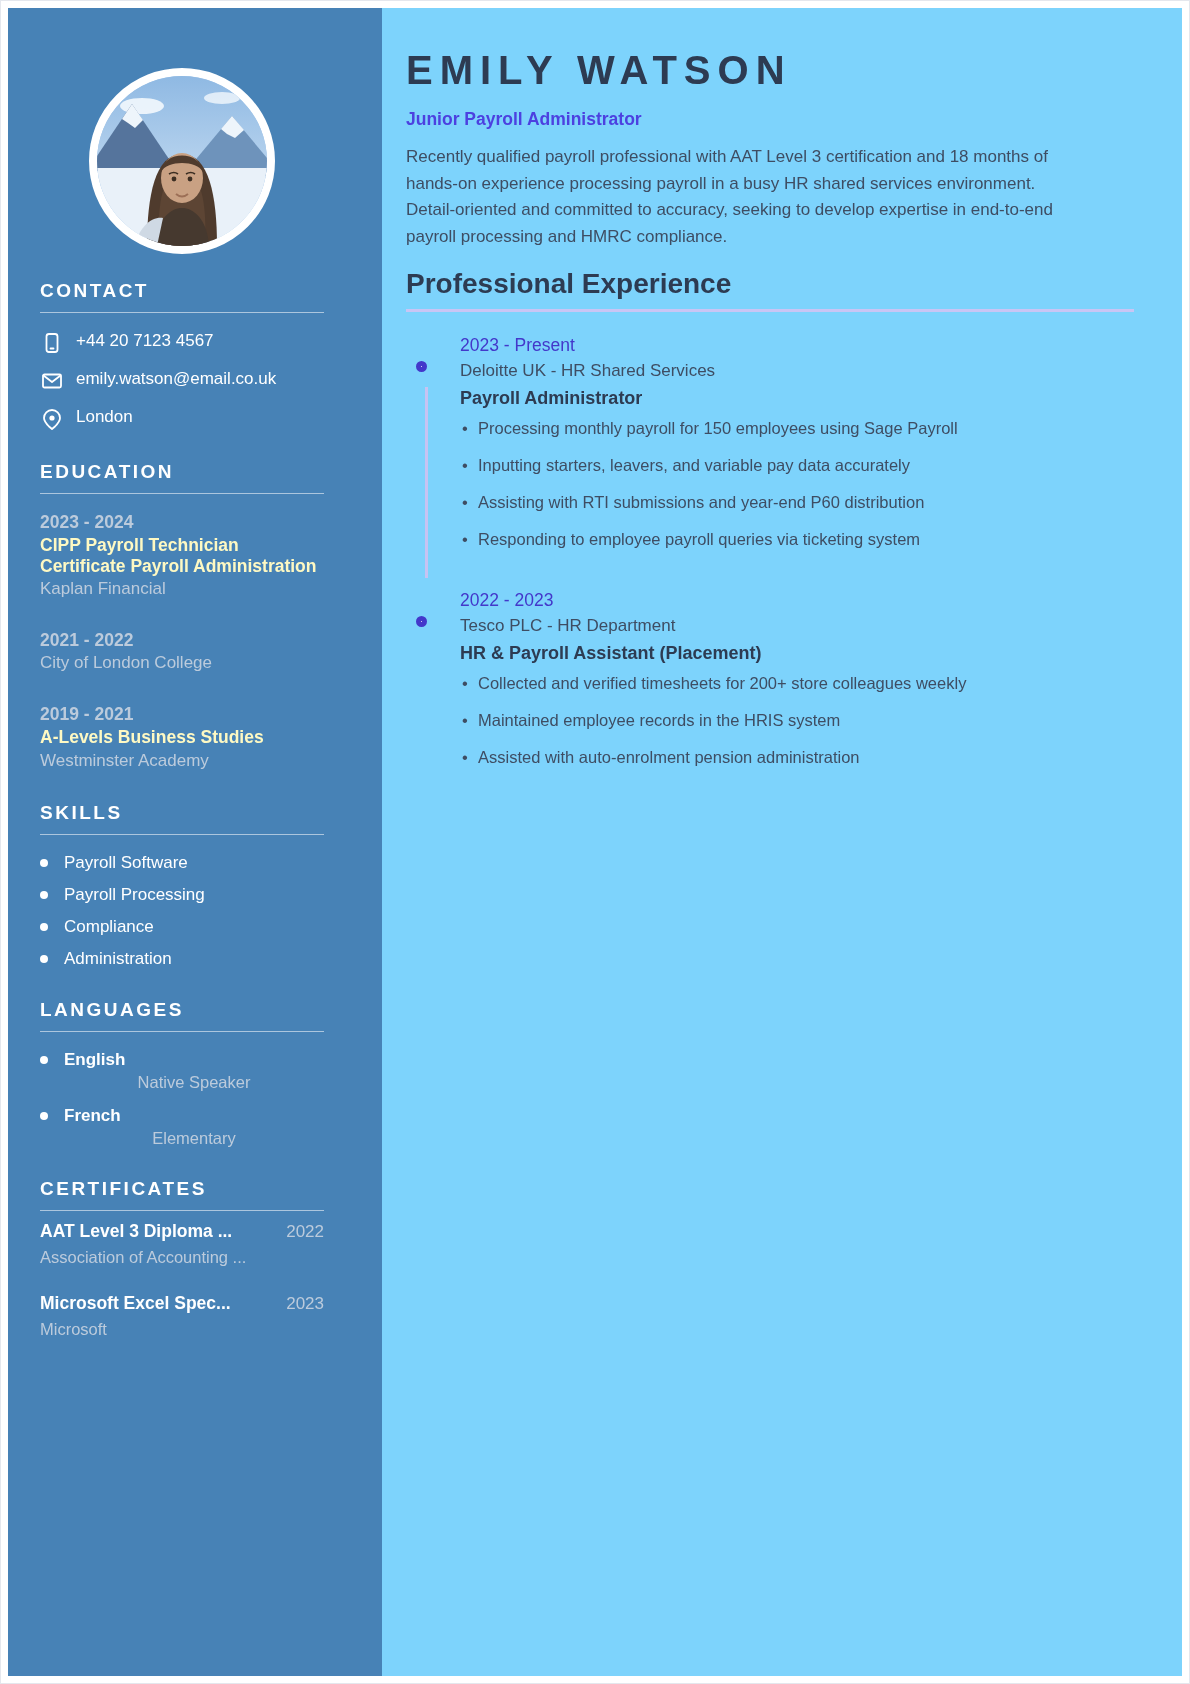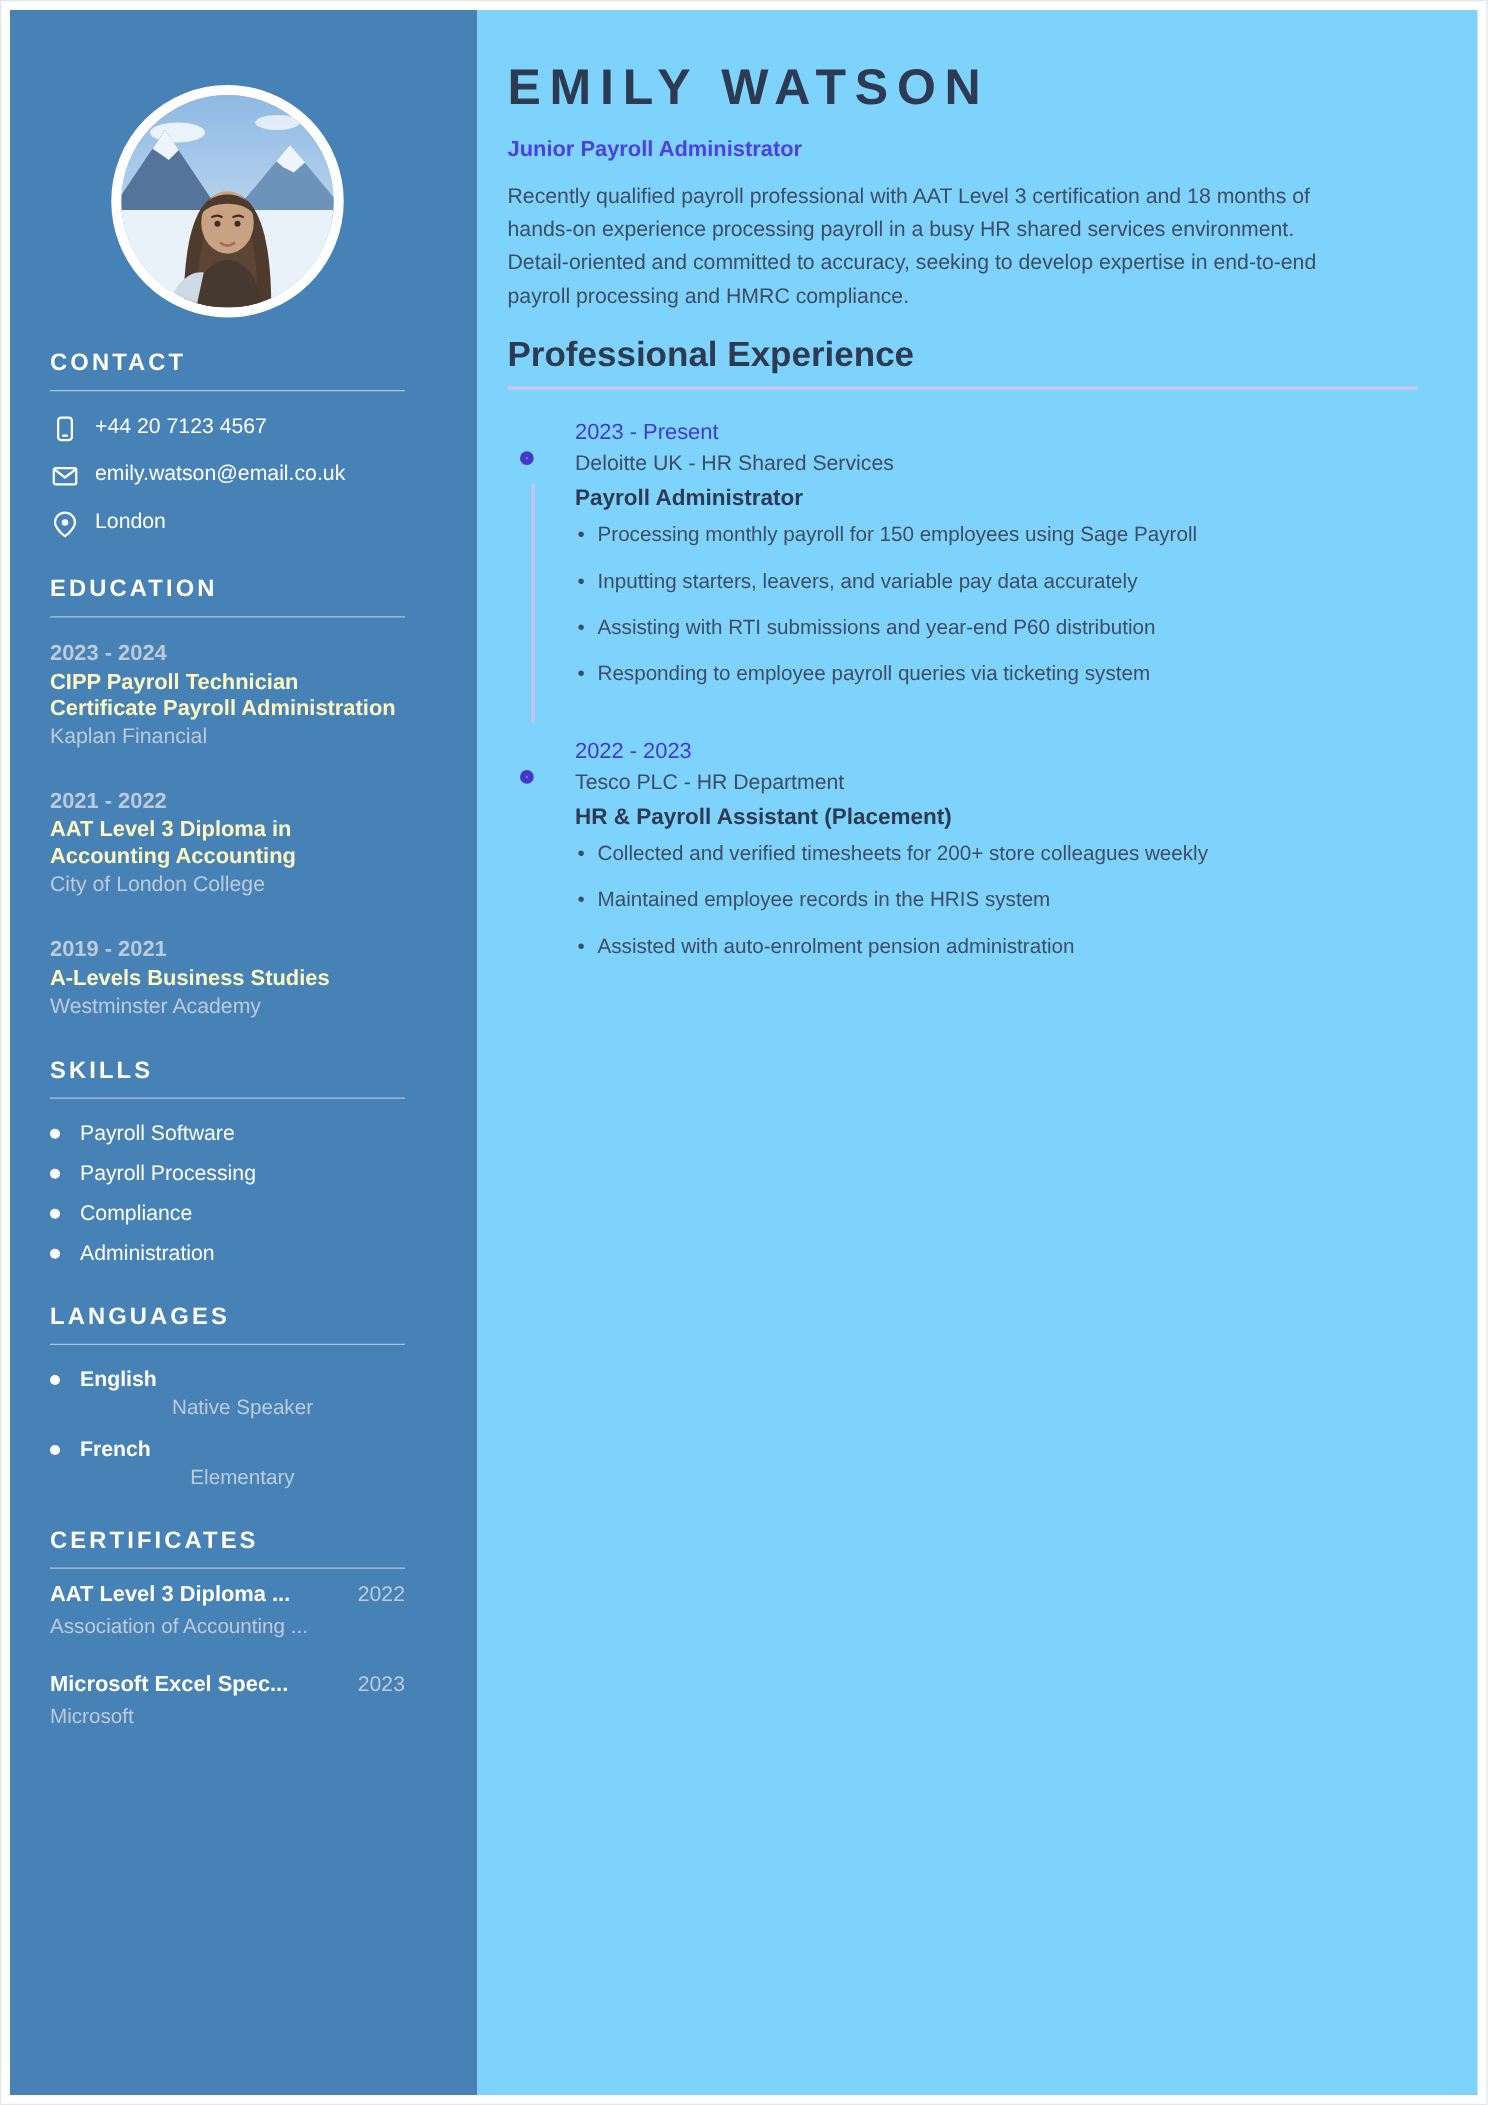--- a/index.html
+++ b/index.html
@@ -224,21 +224,20 @@
       <h2 class="side-heading">EDUCATION</h2>
       <div class="side-rule"></div>
 
       <div class="edu-item">
         <div class="edu-dates">2023 - 2024</div>
         <div class="edu-title">CIPP Payroll Technician Certificate Payroll Administration</div>
         <div class="edu-inst">Kaplan Financial</div>
       </div>
       <div class="edu-item">
         <div class="edu-dates">2021 - 2022</div>
-        <div class="edu-title">AAT Level 3 Diploma in Accounting Accounting</div>
         <div class="edu-inst">City of London College</div>
       </div>
       <div class="edu-item">
         <div class="edu-dates">2019 - 2021</div>
         <div class="edu-title">A-Levels Business Studies</div>
         <div class="edu-inst">Westminster Academy</div>
       </div>
     </section>
 
     <section class="side-section">

